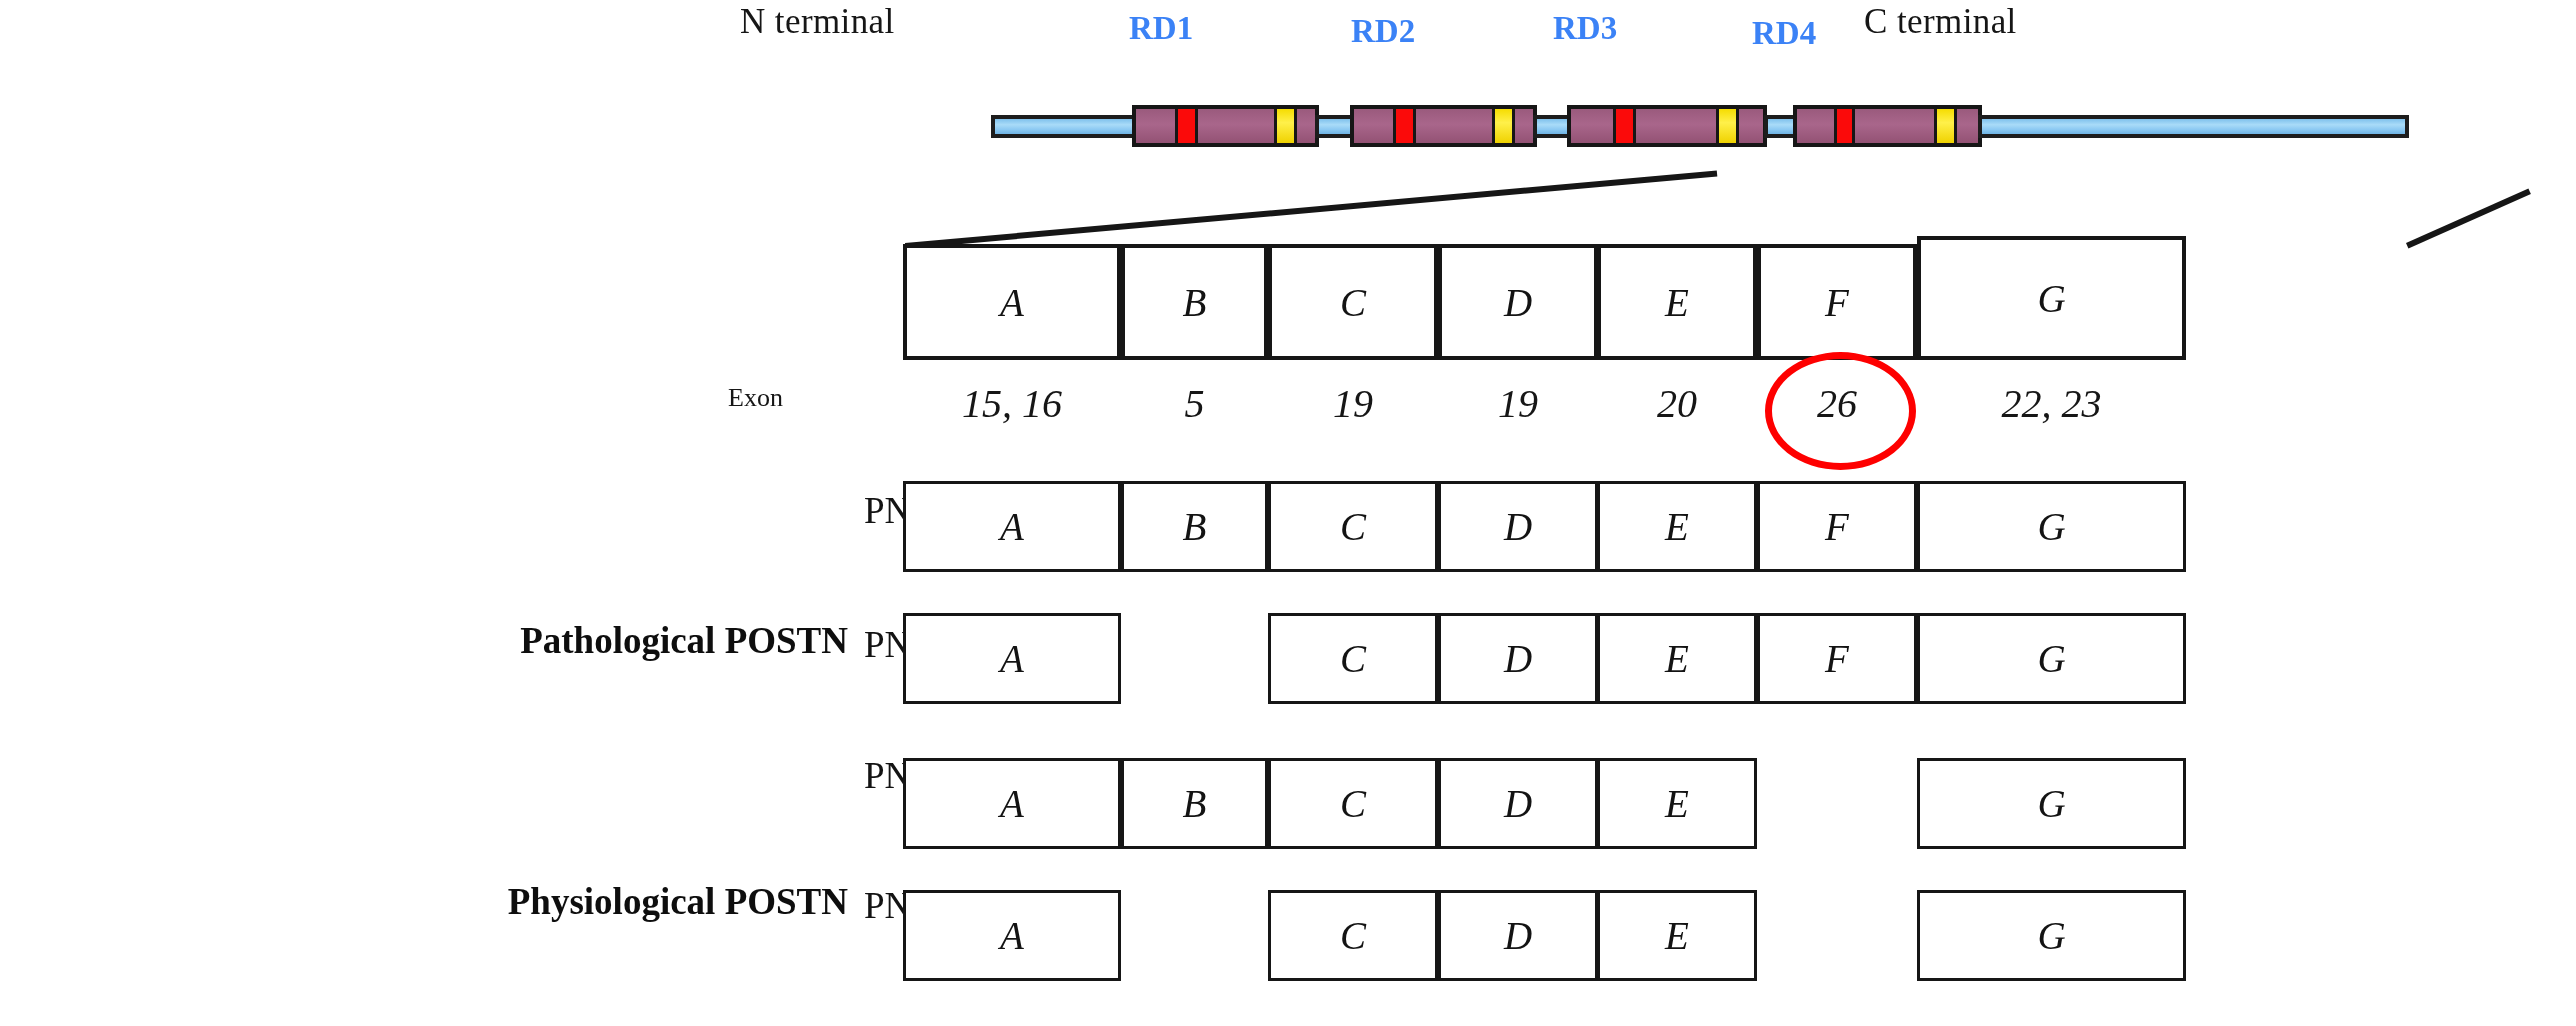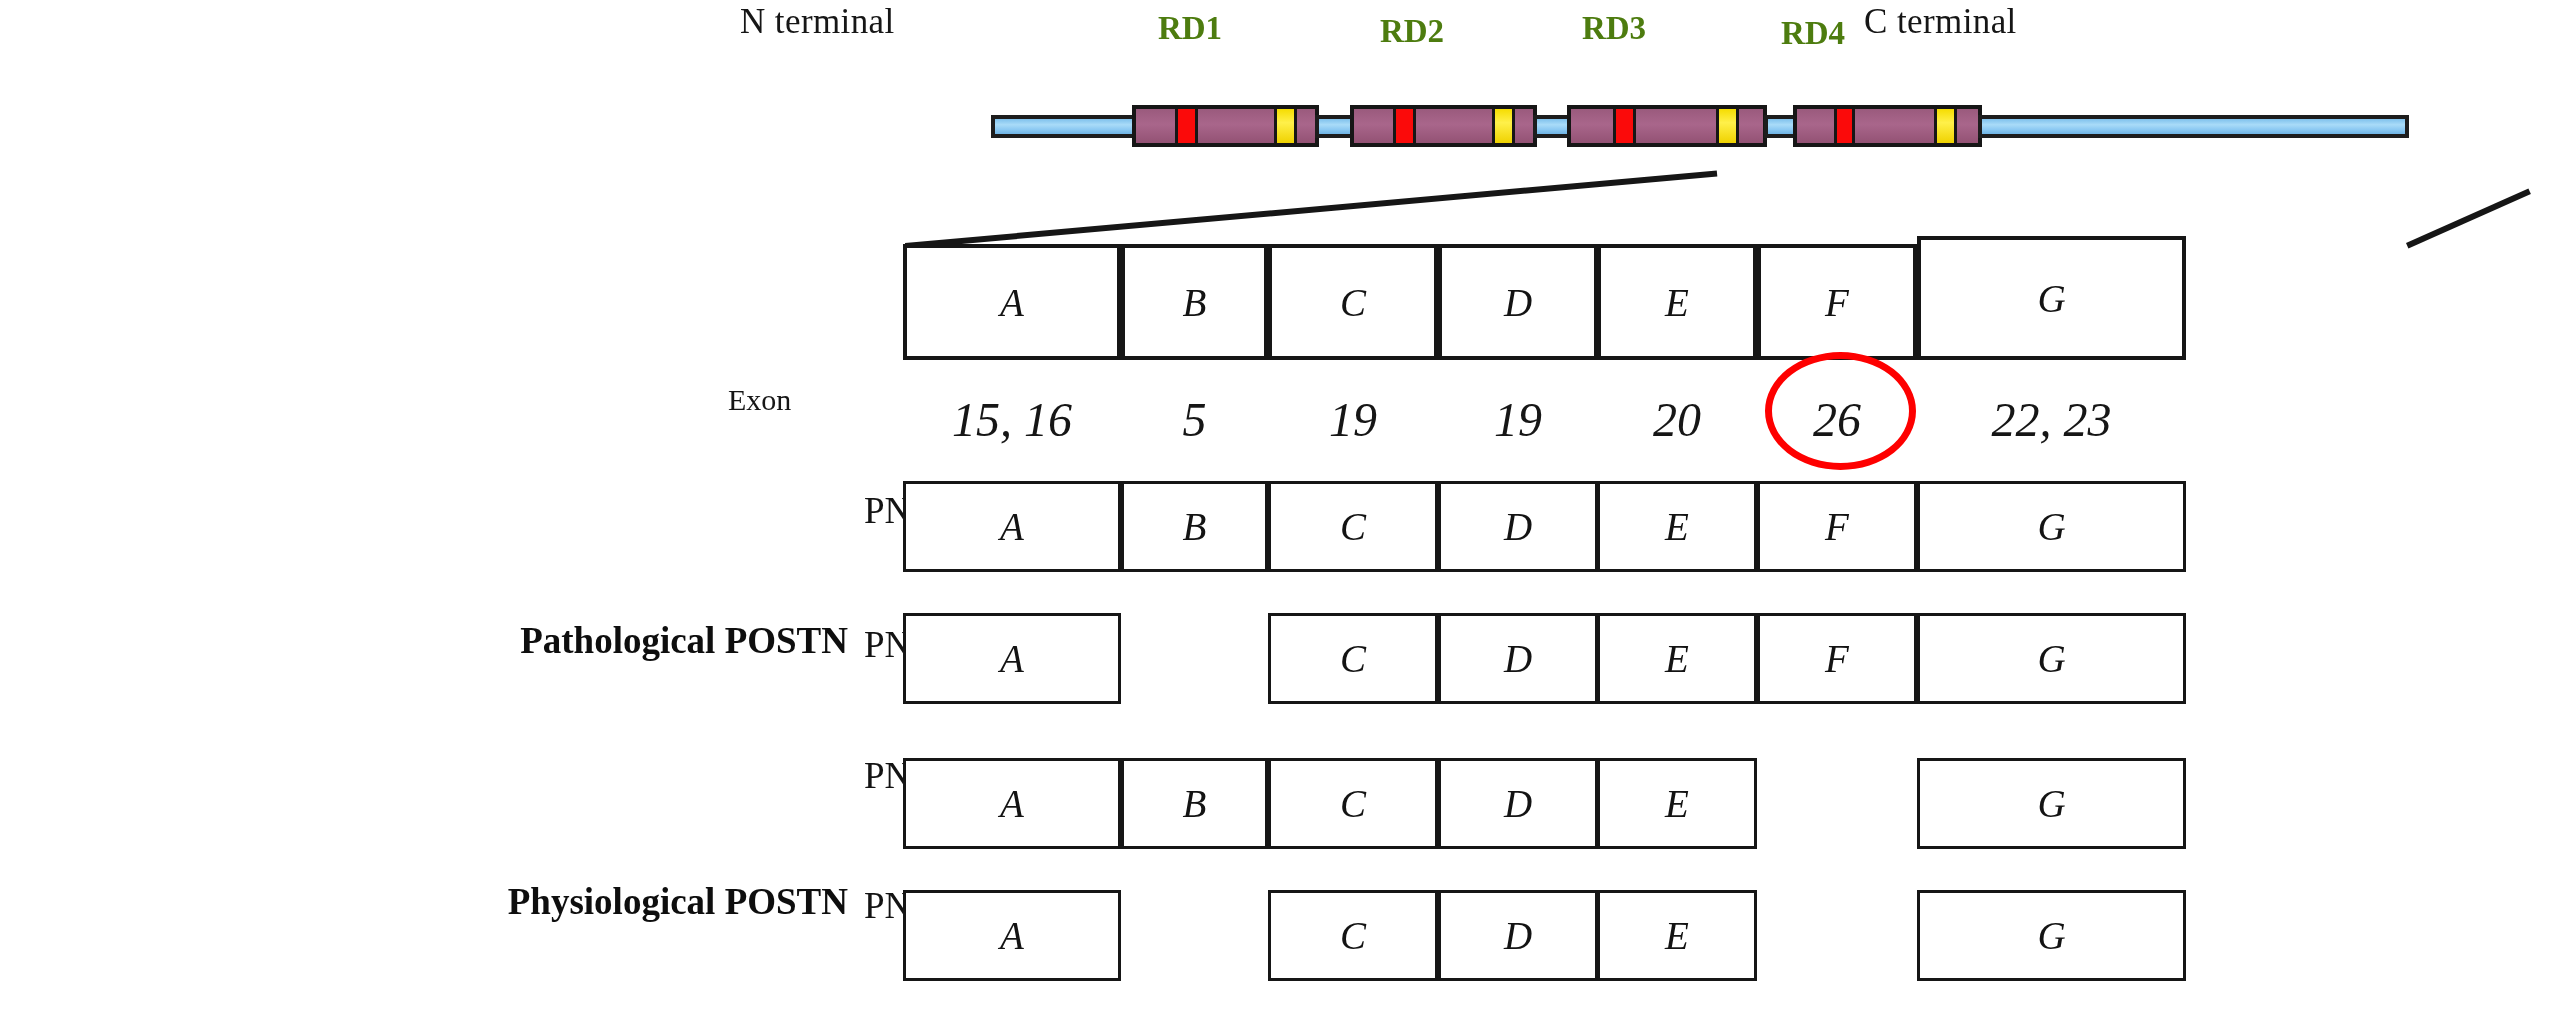--- a/index.html
+++ b/index.html
@@ -23,23 +23,22 @@
     color:#161616;
     white-space:nowrap;
     letter-spacing:0.4px;
   }
 
   
   .rd-label{
     font-family:"Liberation Serif", serif;
     font-size:33px;
     font-weight:700;
-    color:#4d7c0f;
-    white-space:nowrap;
-    text-align:center;
+    color:#3b82f6;
+    white-space:nowrap;
   }
 
   
   #protein{
     position:absolute;
     left:991px;top:105px;
     width:1418px;height:42px;
   }
   .linker{
     position:absolute;
@@ -77,30 +76,29 @@
     font-size:39px;
     color:#131313;
   }
   .exonbox.upper{border-width:4.1px;}
 
   
   .exonnum{
     position:absolute;
     font-family:"Liberation Serif", serif;
     font-style:italic;
-    font-size:48px;
+    font-size:40px;
     color:#161616;
     text-align:center;
     white-space:nowrap;
-    margin-top:12px;
   }
   .exon-word{
     position:absolute;
     font-family:"Liberation Serif", serif;
-    font-size:30px;
+    font-size:26px;
     font-style:normal;
     color:#161616;
     white-space:nowrap;
   }
   #exon21-circle{
     position:absolute;
     border:7.3px solid #FE0000;
     border-radius:50%;
     background:transparent;
   }

